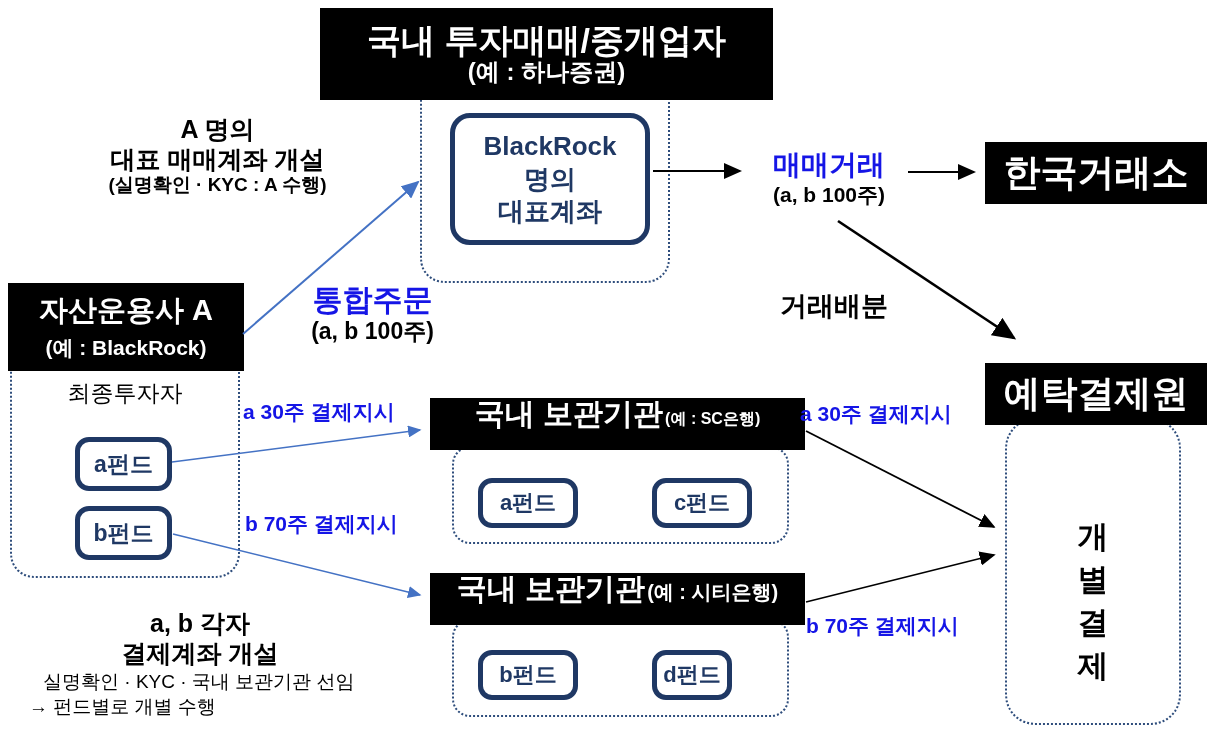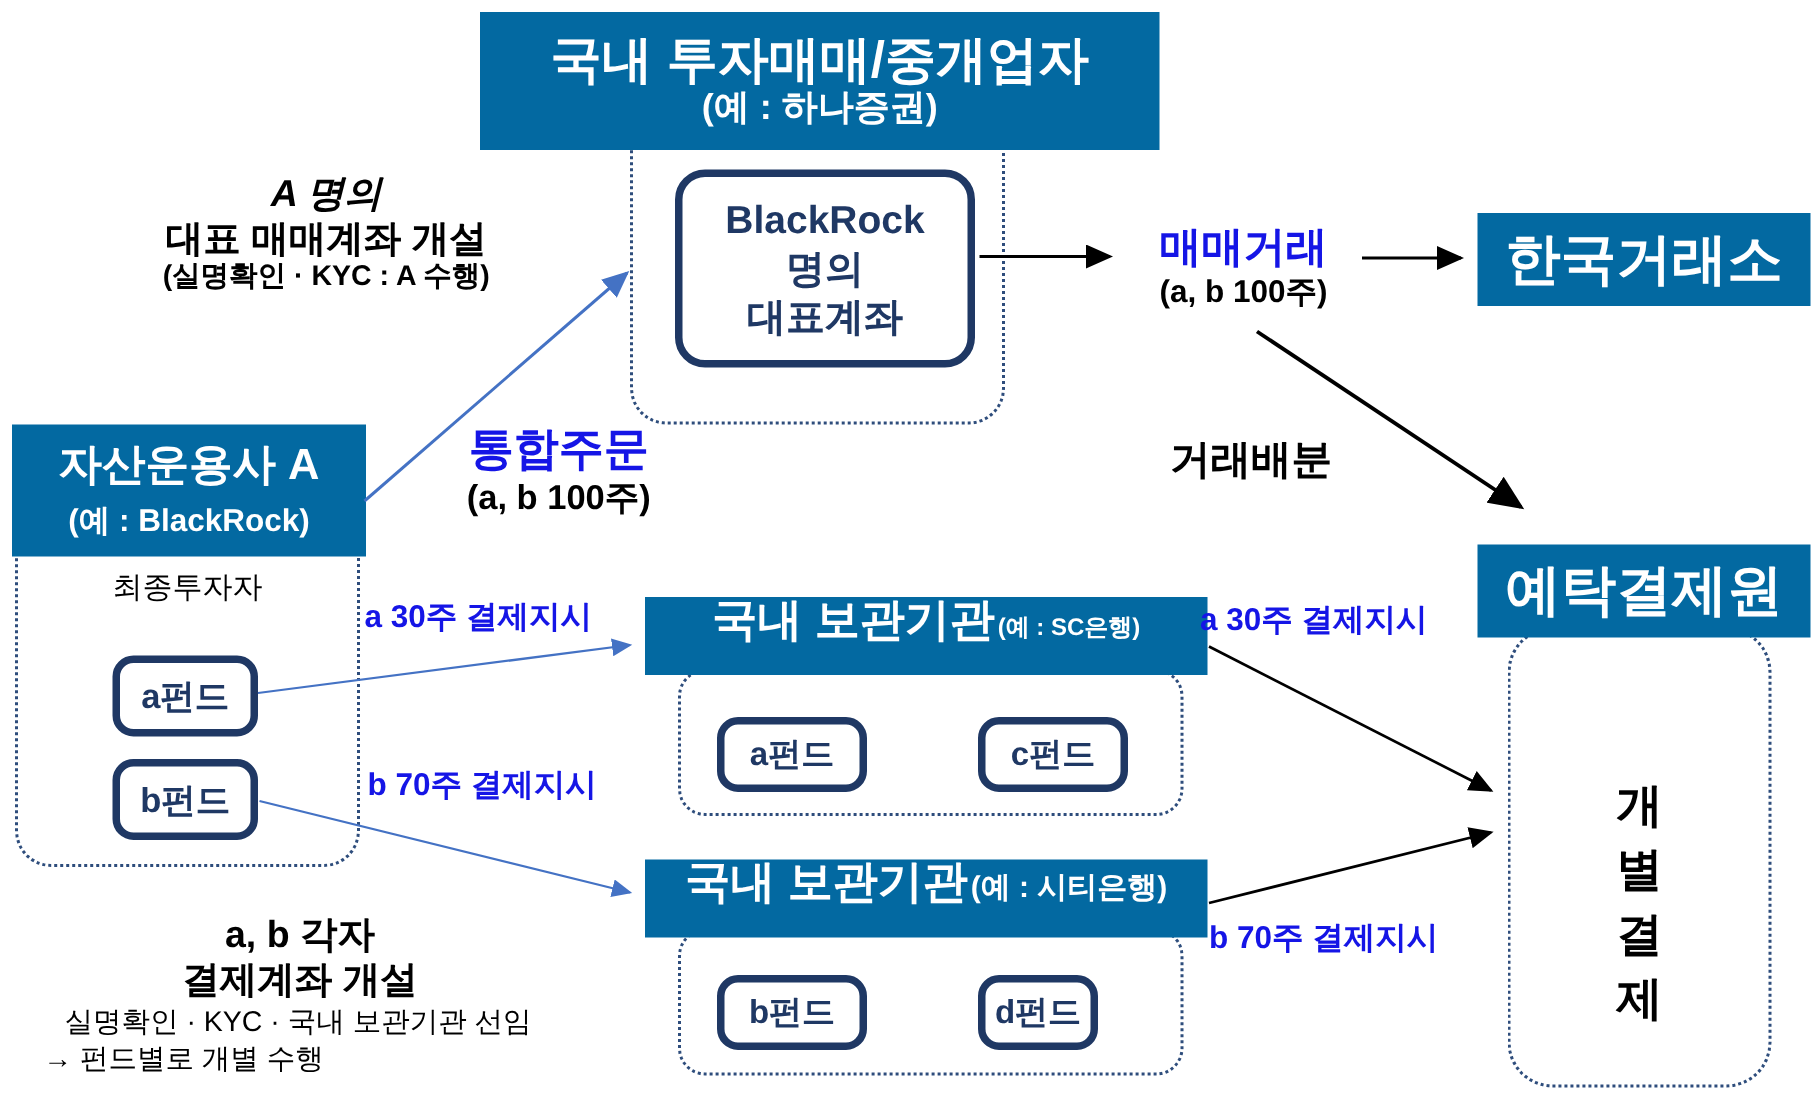--- a/index.html
+++ b/index.html
@@ -3,21 +3,21 @@
 <meta charset="utf-8">
 <style>
   html,body{margin:0;padding:0;background:#ffffff;}
   #canvas{
     position:relative;width:1211px;height:733px;overflow:hidden;
     font-family:"Liberation Sans",sans-serif;background:#ffffff;
   }
   .abs{position:absolute;}
   
   .darkbox{
-    background:#0369a1;color:#ffffff;display:flex;flex-direction:column;
+    background:#000000;color:#ffffff;display:flex;flex-direction:column;
     align-items:center;justify-content:center;text-align:center;z-index:2;
     box-sizing:border-box;
   }
   .darkbox .t1{font-weight:bold;line-height:1.05;}
   .darkbox .t2{font-weight:bold;line-height:1.1;}
   
   .dotted{
     border:2.5px dotted #2e4d7c;border-radius:24px;background:transparent;
     z-index:0;box-sizing:border-box;
   }
@@ -67,21 +67,21 @@
 
   <div class="abs darkbox" style="left:985px;top:363px;width:222px;height:62px;">
     <div class="t1" style="font-size:37px;">예탁결제원</div>
   </div>
 
   <div class="abs darkbox" style="left:8px;top:283px;width:236px;height:88px;">
     <div class="t1" style="font-size:29px;">자산운용사 A</div>
     <div class="t2" style="font-size:21px;margin-top:10px;">(예 : BlackRock)</div>
   </div>
 
-  <div class="abs lbl blk center" style="left:10px;top:380px;width:230px;font-size:20px;">최종투자자</div>
+  <div class="abs lbl blk center" style="left:10px;top:380px;width:230px;font-size:23px;">최종투자자</div>
 
   <div class="abs roundbox" style="left:75px;top:437px;width:97px;height:54px;font-size:23px;border-radius:14px;">a펀드</div>
   <div class="abs roundbox" style="left:75px;top:506px;width:97px;height:54px;font-size:23px;border-radius:14px;">b펀드</div>
 
   <div class="abs darkbox" style="left:430px;top:398px;width:375px;height:52px;flex-direction:row;align-items:baseline;gap:2px;">
     <span class="t1" style="font-size:30px;">국내 보관기관</span>
     <span class="t2" style="font-size:16px;">(예 : SC은행)</span>
   </div>
   <div class="abs roundbox" style="left:478px;top:478px;width:100px;height:50px;font-size:22px;border-radius:14px;">a펀드</div>
   <div class="abs roundbox" style="left:652px;top:478px;width:100px;height:50px;font-size:22px;border-radius:14px;">c펀드</div>
@@ -94,21 +94,21 @@
   <div class="abs roundbox" style="left:652px;top:650px;width:80px;height:50px;font-size:22px;border-radius:14px;">d펀드</div>
 
   <div class="abs lbl blk-b center" style="left:1005px;top:515px;width:176px;font-size:31px;line-height:43px;">
     <div>개</div>
     <div>별</div>
     <div>결</div>
     <div>제</div>
   </div>
 
   <div class="abs lbl center" style="left:35px;top:114px;width:365px;">
-    <div class="blk-b" style="font-size:25px;font-style:italic;">A 명의</div>
+    <div class="blk-b" style="font-size:25px;">A 명의</div>
     <div class="blk-b" style="font-size:25px;">대표 매매계좌 개설</div>
     <div class="blk-b" style="font-size:19px;">(실명확인 · KYC : A 수행)</div>
   </div>
 
   <div class="abs lbl center" style="left:748px;top:148px;width:162px;">
     <div class="blue" style="font-size:28px;">매매거래</div>
     <div class="blk-b" style="font-size:21px;">(a, b 100주)</div>
   </div>
 
   <div class="abs lbl center" style="left:280px;top:282px;width:185px;">

